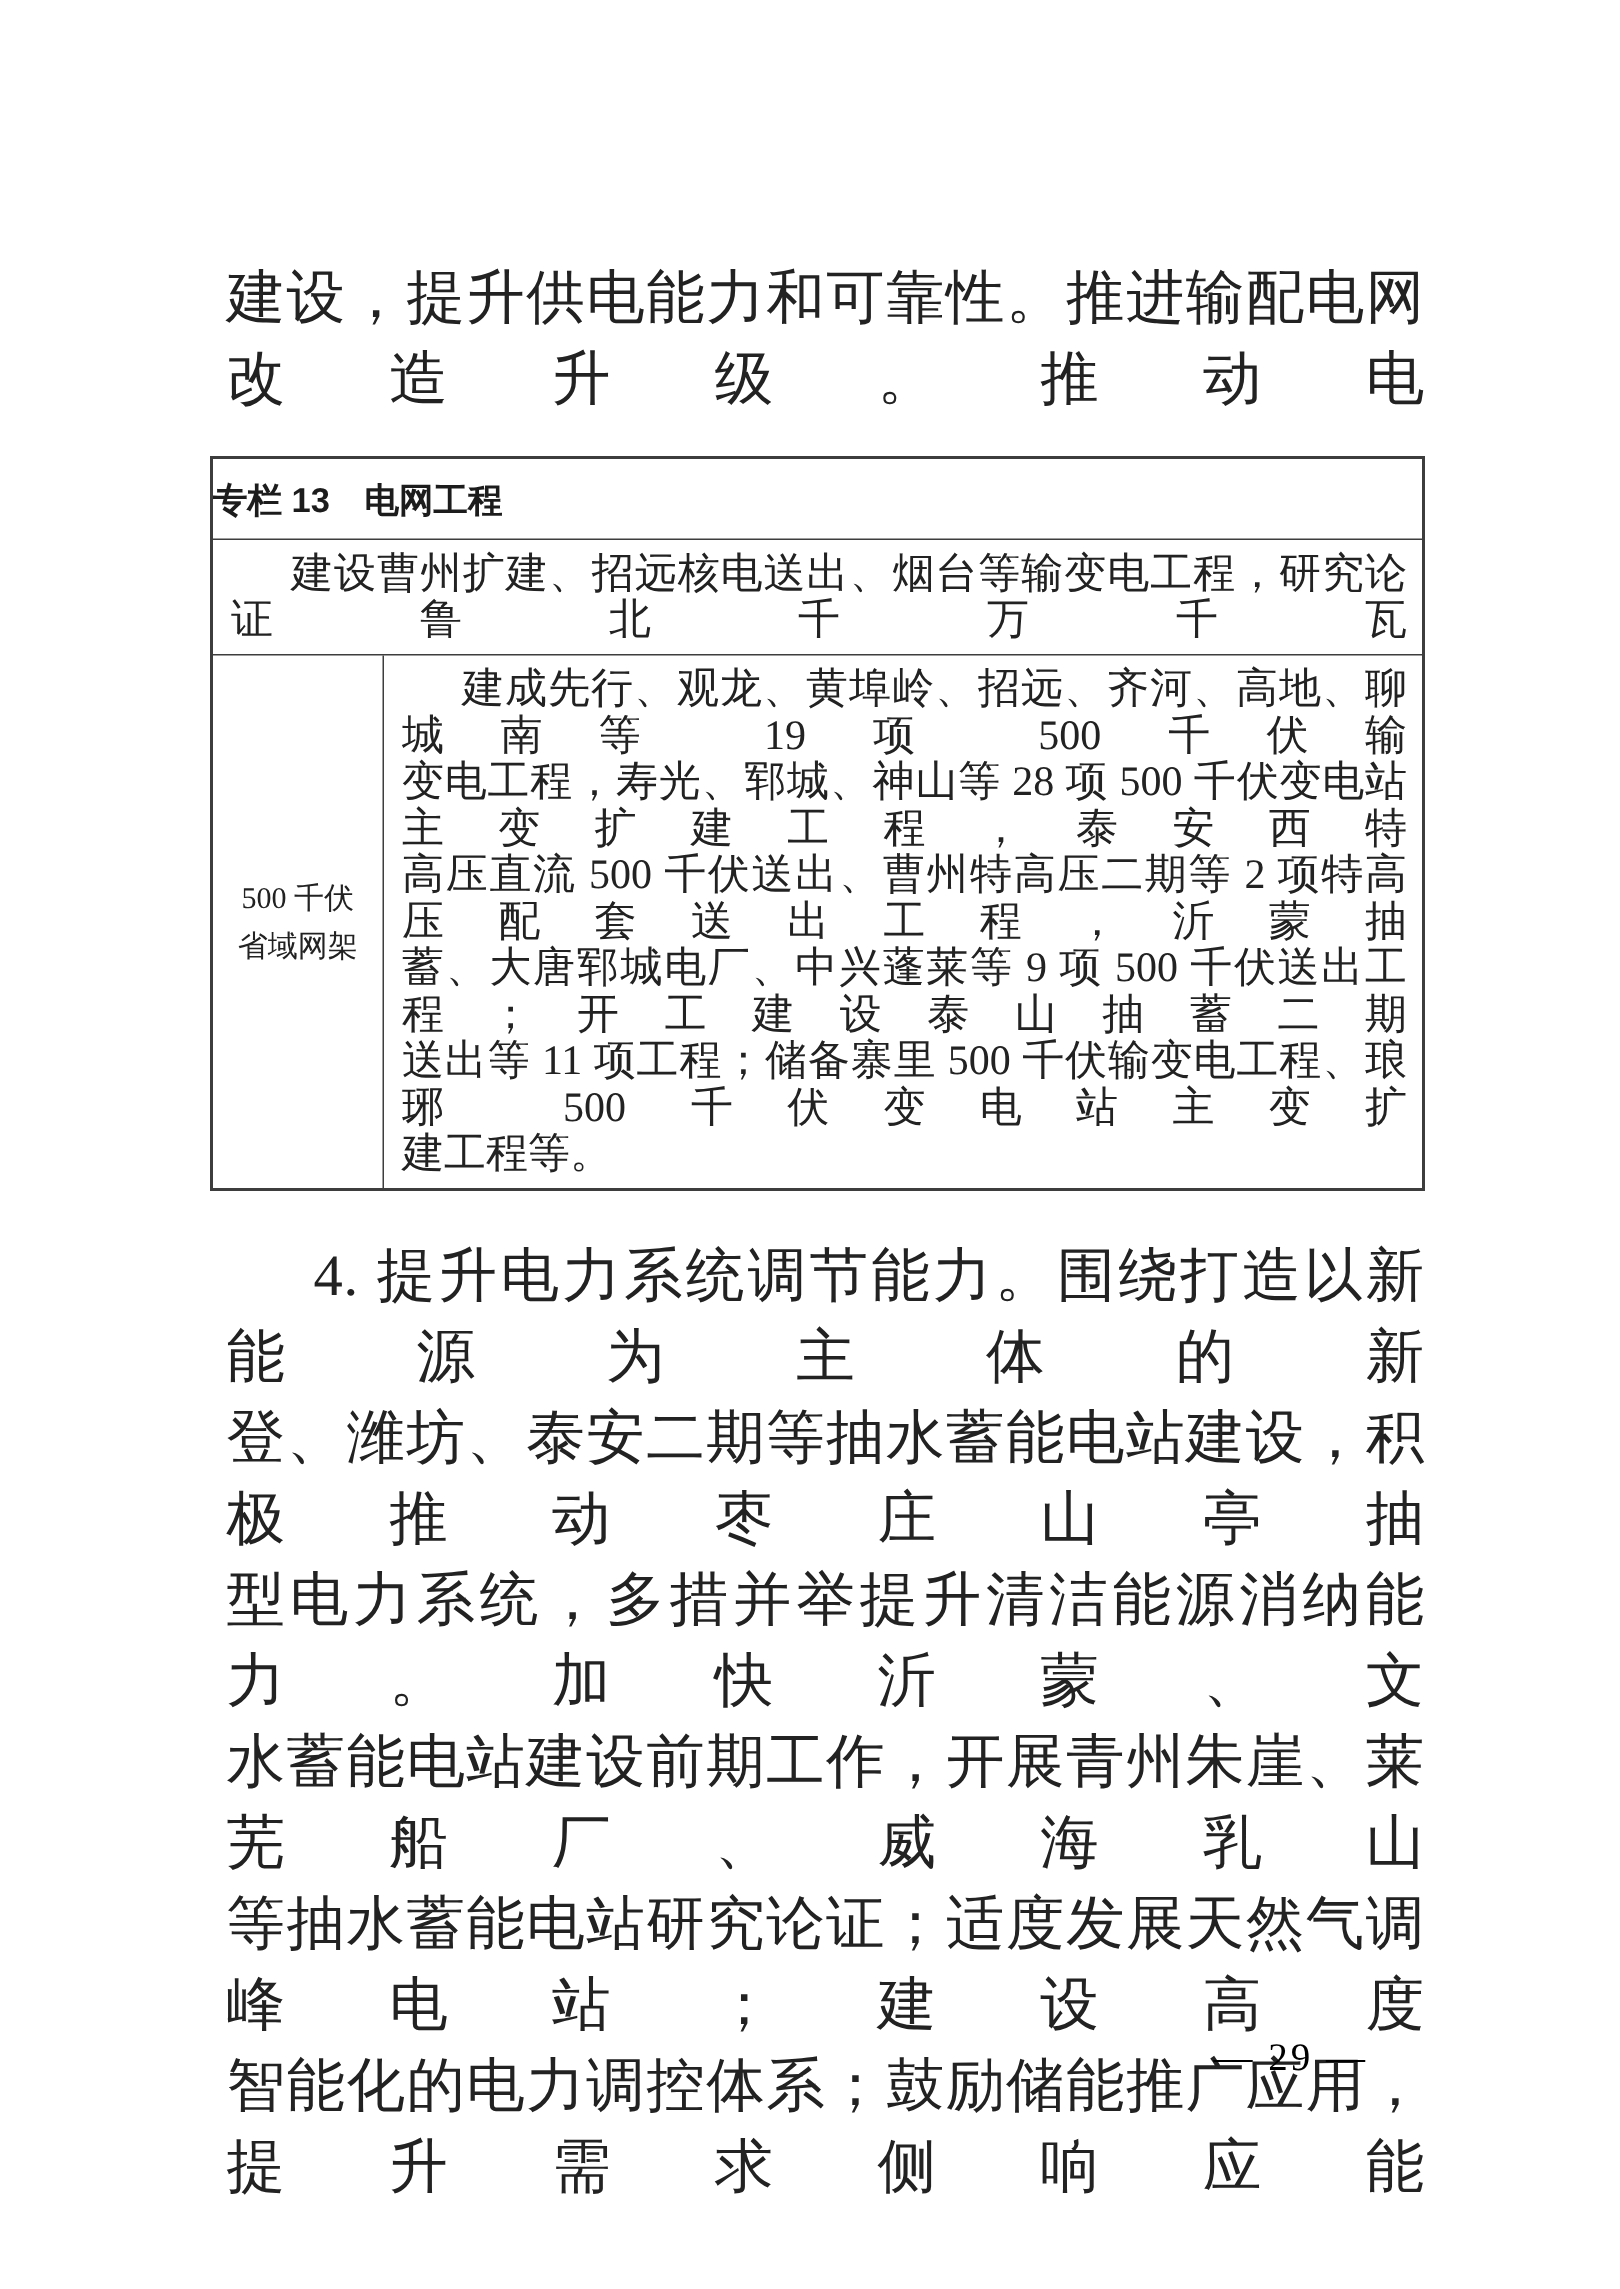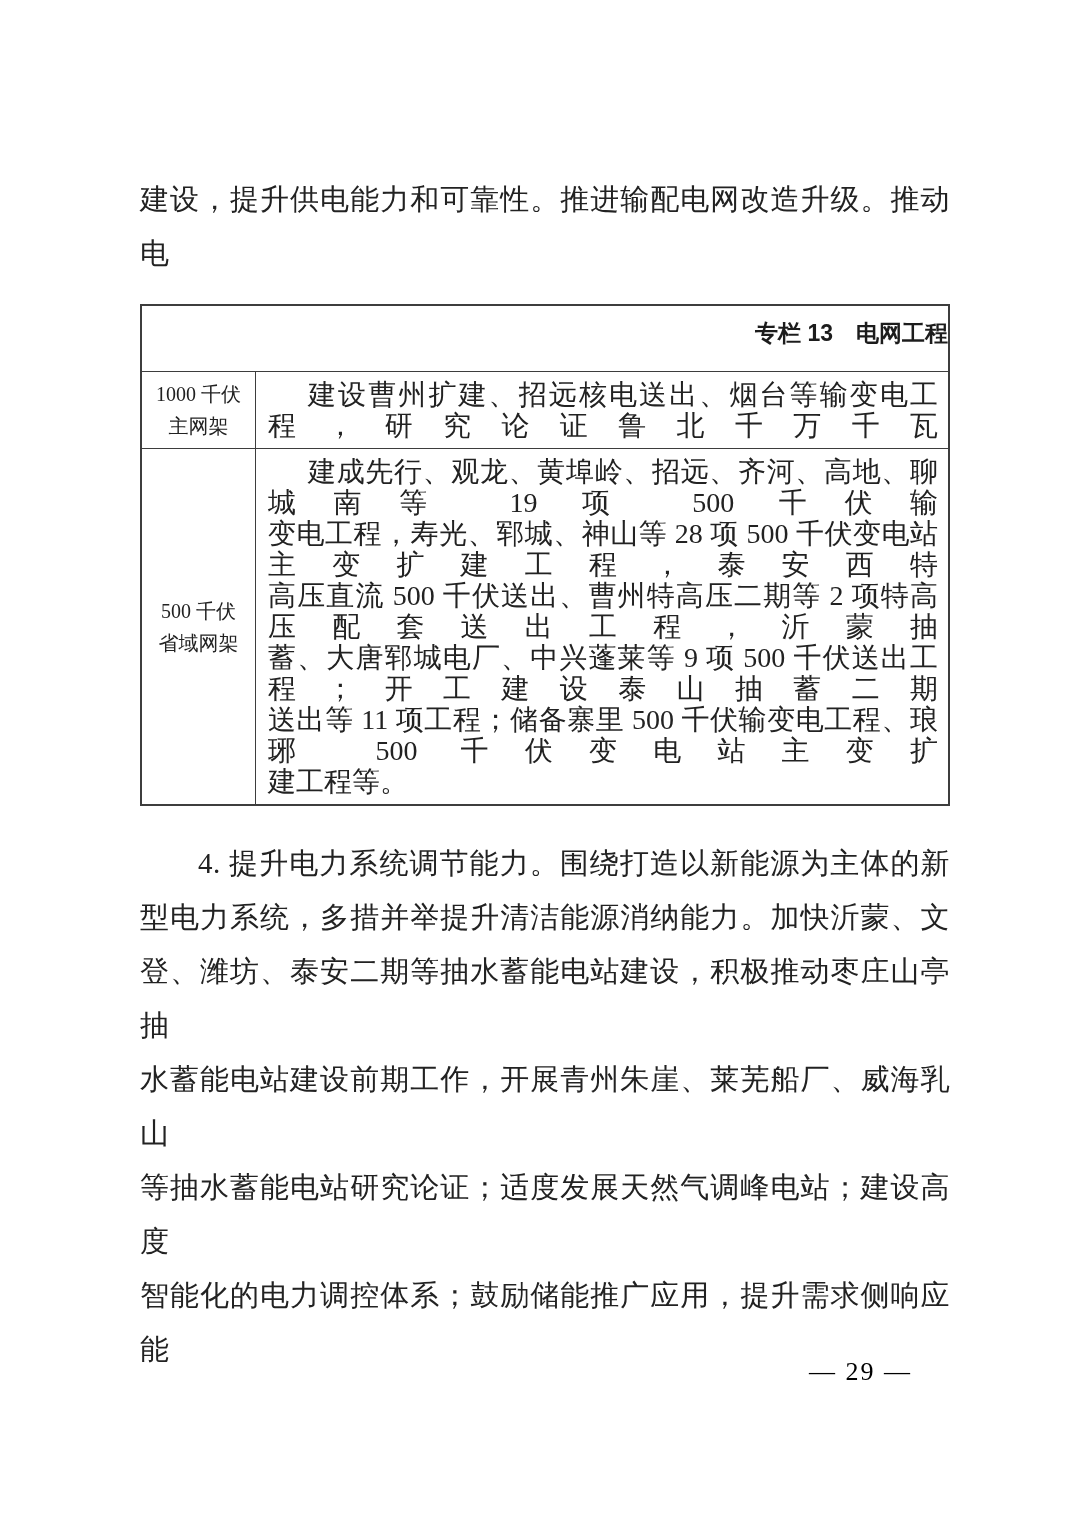--- a/index.html
+++ b/index.html
@@ -14,42 +14,43 @@
     overflow: hidden;
   }
   .content {
     position: absolute;
     left: 140px;
     top: 172px;
     width: 810px;
   }
   
   .bline {
-    font-size: 29px;
+    font-size: 39px;
     line-height: 54px;
     letter-spacing: 0.5px;
     white-space: normal;
+    margin-left: 11px;
   }
   .just {
     text-align: justify;
     text-align-last: justify;
   }
   .indent2 { text-indent: 58px; }
 
   
   .box-table {
     margin-top: 24px;
     width: 810px;
     border: 2px solid #3d3d3d;
     background: #ffffff;
   }
   .box-title {
-    height: 66px;
+    height: 54px;
     line-height: 54px;
-    text-align: right;
+    text-align: left;
     font-family: "Liberation Sans", "DejaVu Sans", sans-serif;
     font-weight: bold;
     font-size: 23px;
     color: #1c1c1c;
     border-bottom: 1px solid #3d3d3d;
   }
   .box-row {
     display: flex;
     border-bottom: 1px solid #3d3d3d;
   }
@@ -94,24 +95,20 @@
   <div class="content">
 
     <div class="para">
       <div class="bline just">建设，提升供电能力和可靠性。推进输配电网改造升级。推动电</div>
     </div>
 
     <div class="box-table">
       <div class="box-title">专栏 13　电网工程</div>
 
       <div class="box-row">
-        <div class="box-label">
-          <div>1000 千伏</div>
-          <div>主网架</div>
-        </div>
         <div class="box-content">
           <div class="tline just tindent">建设曹州扩建、招远核电送出、烟台等输变电工程，研究论证鲁北千万千瓦</div>
         </div>
       </div>
 
       <div class="box-row">
         <div class="box-label">
           <div>500 千伏</div>
           <div>省域网架</div>
         </div>
@@ -121,22 +118,22 @@
           <div class="tline just">高压直流 500 千伏送出、曹州特高压二期等 2 项特高压配套送出工程，沂蒙抽</div>
           <div class="tline just">蓄、大唐郓城电厂、中兴蓬莱等 9 项 500 千伏送出工程；开工建设泰山抽蓄二期</div>
           <div class="tline just">送出等 11 项工程；储备寨里 500 千伏输变电工程、琅琊 500 千伏变电站主变扩</div>
           <div class="tline">建工程等。</div>
         </div>
       </div>
     </div>
 
     <div class="para para4">
       <div class="bline just indent2">4. 提升电力系统调节能力。围绕打造以新能源为主体的新</div>
+      <div class="bline just">登、潍坊、泰安二期等抽水蓄能电站建设，积极推动枣庄山亭抽</div>
       <div class="bline just">型电力系统，多措并举提升清洁能源消纳能力。加快沂蒙、文</div>
-      <div class="bline just">登、潍坊、泰安二期等抽水蓄能电站建设，积极推动枣庄山亭抽</div>
       <div class="bline just">水蓄能电站建设前期工作，开展青州朱崖、莱芜船厂、威海乳山</div>
       <div class="bline just">等抽水蓄能电站研究论证；适度发展天然气调峰电站；建设高度</div>
       <div class="bline just">智能化的电力调控体系；鼓励储能推广应用，提升需求侧响应能</div>
 
     </div>
 
   </div>
 
   <div class="page-number">— 29 —</div>
 </div>

